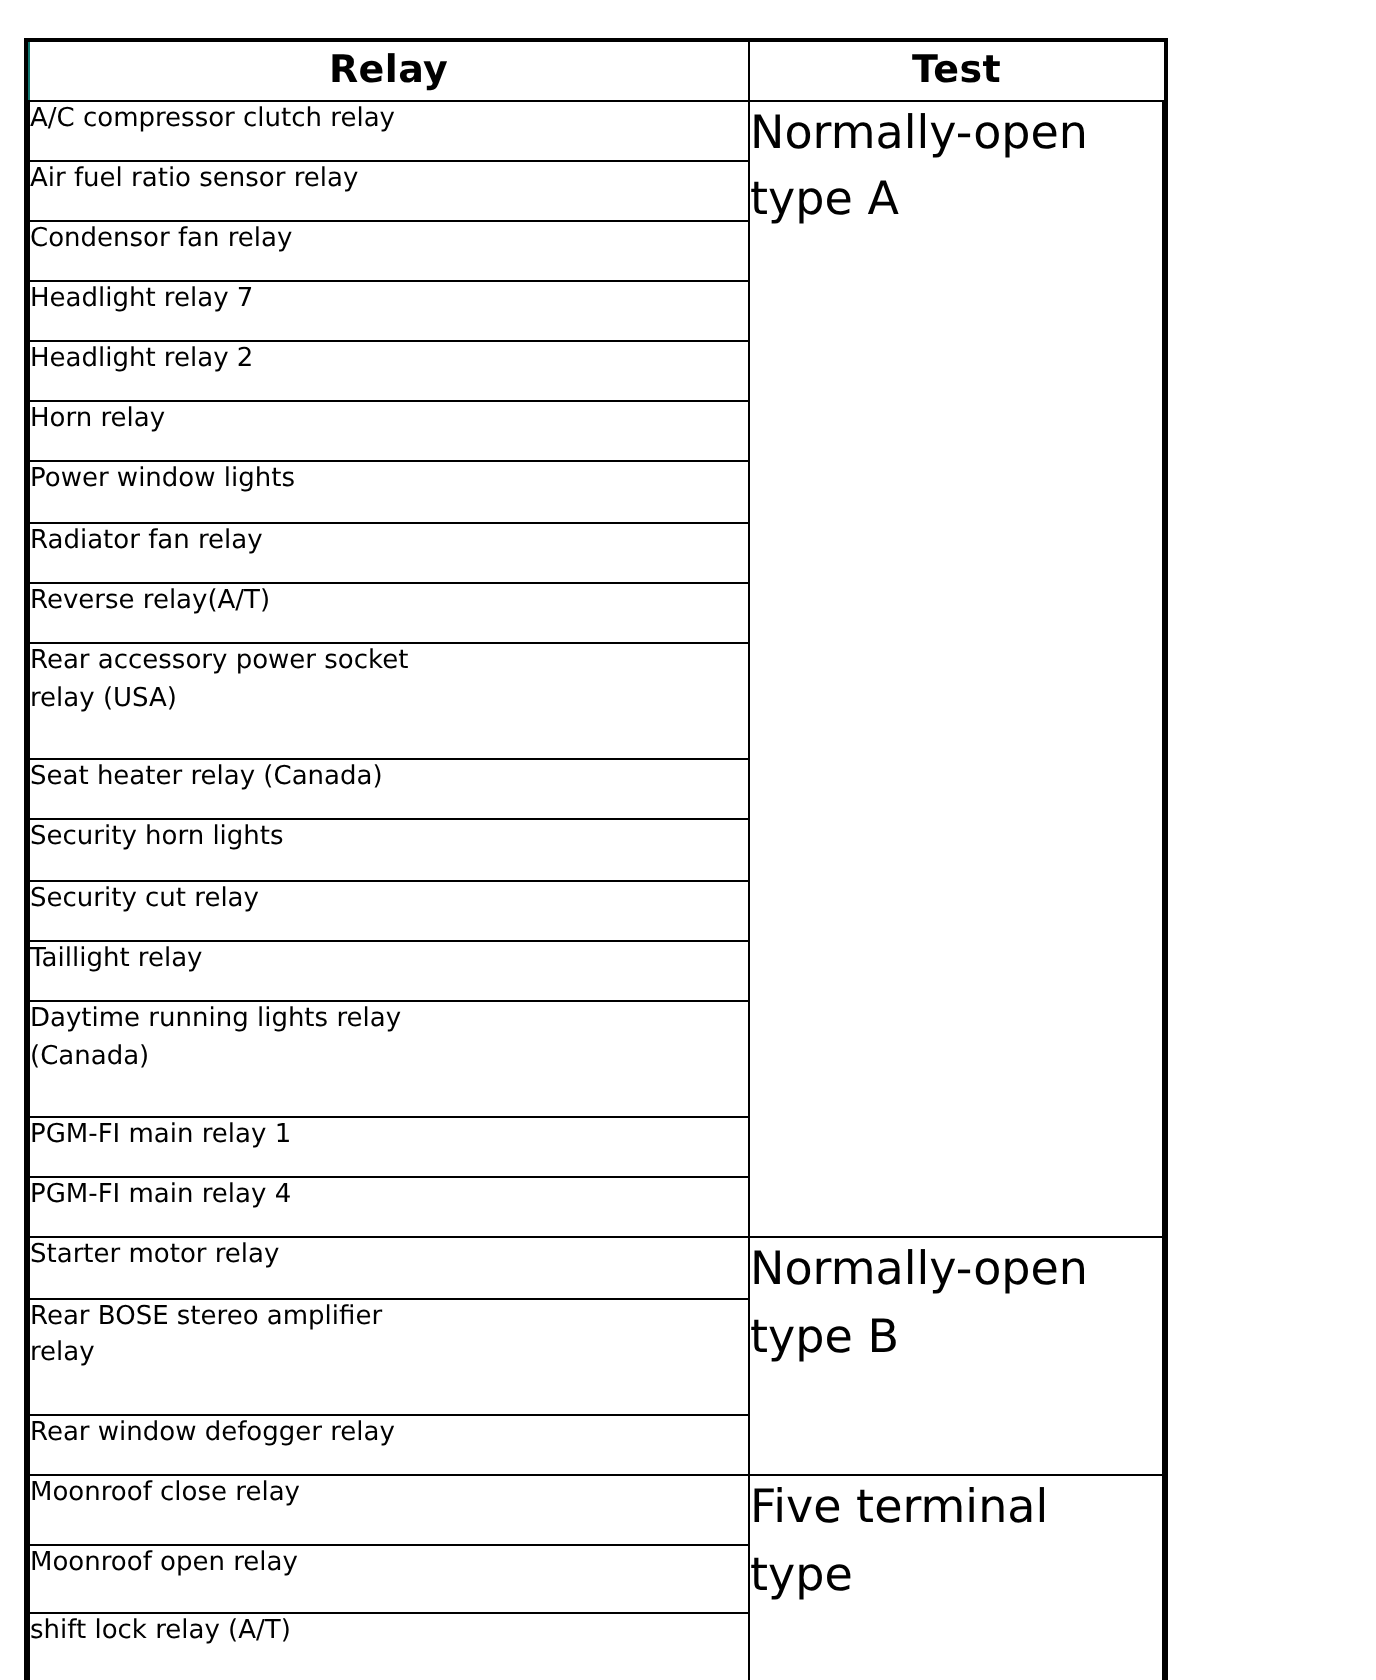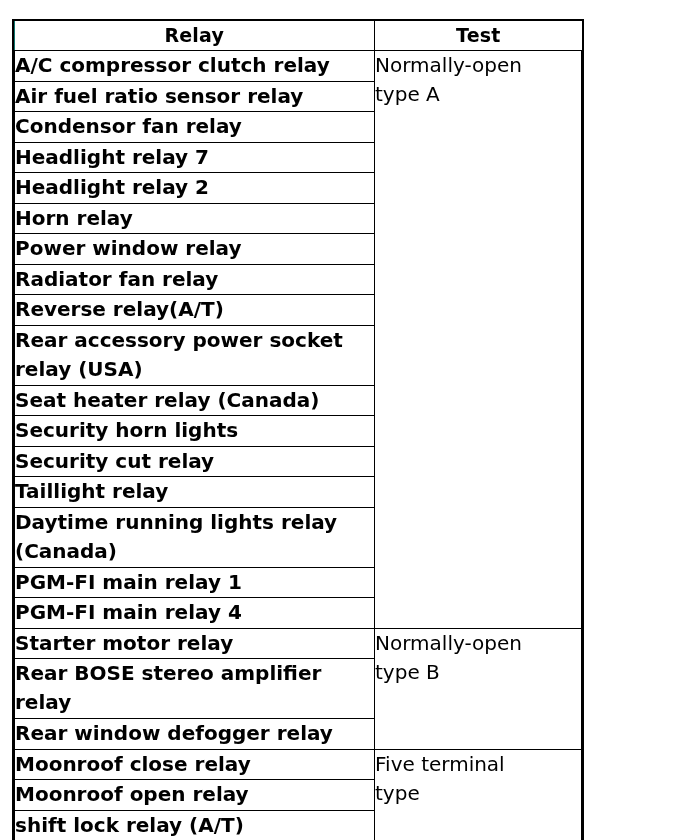--- a/index.html
+++ b/index.html
@@ -51,29 +51,28 @@
     font-weight: bold;
     font-size: 19px;
     padding: 3px 0 4px 0;
     border-top: none;
     letter-spacing: 0.2px;
   }
   table.relay-table th.th-relay { border-left: none; }
   table.relay-table th.th-test  { border-right: none; }
 
   td.relay-cell {
-    font-size: 20px;
+    font-size: 13px;
     line-height: 1.45;
     padding: 2px 6px 2px 10px;
     border-left: none;
     white-space: pre-line;
-    font-weight: bold;
   }
   td.test-cell {
-    font-size: 20px;
+    font-size: 23px;
     line-height: 1.45;
     padding: 3px 6px 2px 10px;
     border-right: none;
     white-space: pre-line;
   }
   tr.last-row td { border-bottom: none; }
 </style>
 </head>
 <body>
 
@@ -106,21 +105,21 @@
         <tr>
           <td class="relay-cell">Headlight relay 7</td>
         </tr>
         <tr>
           <td class="relay-cell">Headlight relay 2</td>
         </tr>
         <tr>
           <td class="relay-cell">Horn relay</td>
         </tr>
         <tr>
-          <td class="relay-cell">Power window relay</td>
+          <td class="relay-cell">Power window lights</td>
         </tr>
         <tr>
           <td class="relay-cell">Radiator fan relay</td>
         </tr>
         <tr>
           <td class="relay-cell">Reverse relay(A/T)</td>
         </tr>
         <tr>
           <td class="relay-cell">Rear accessory power socket
 relay (USA)</td>

